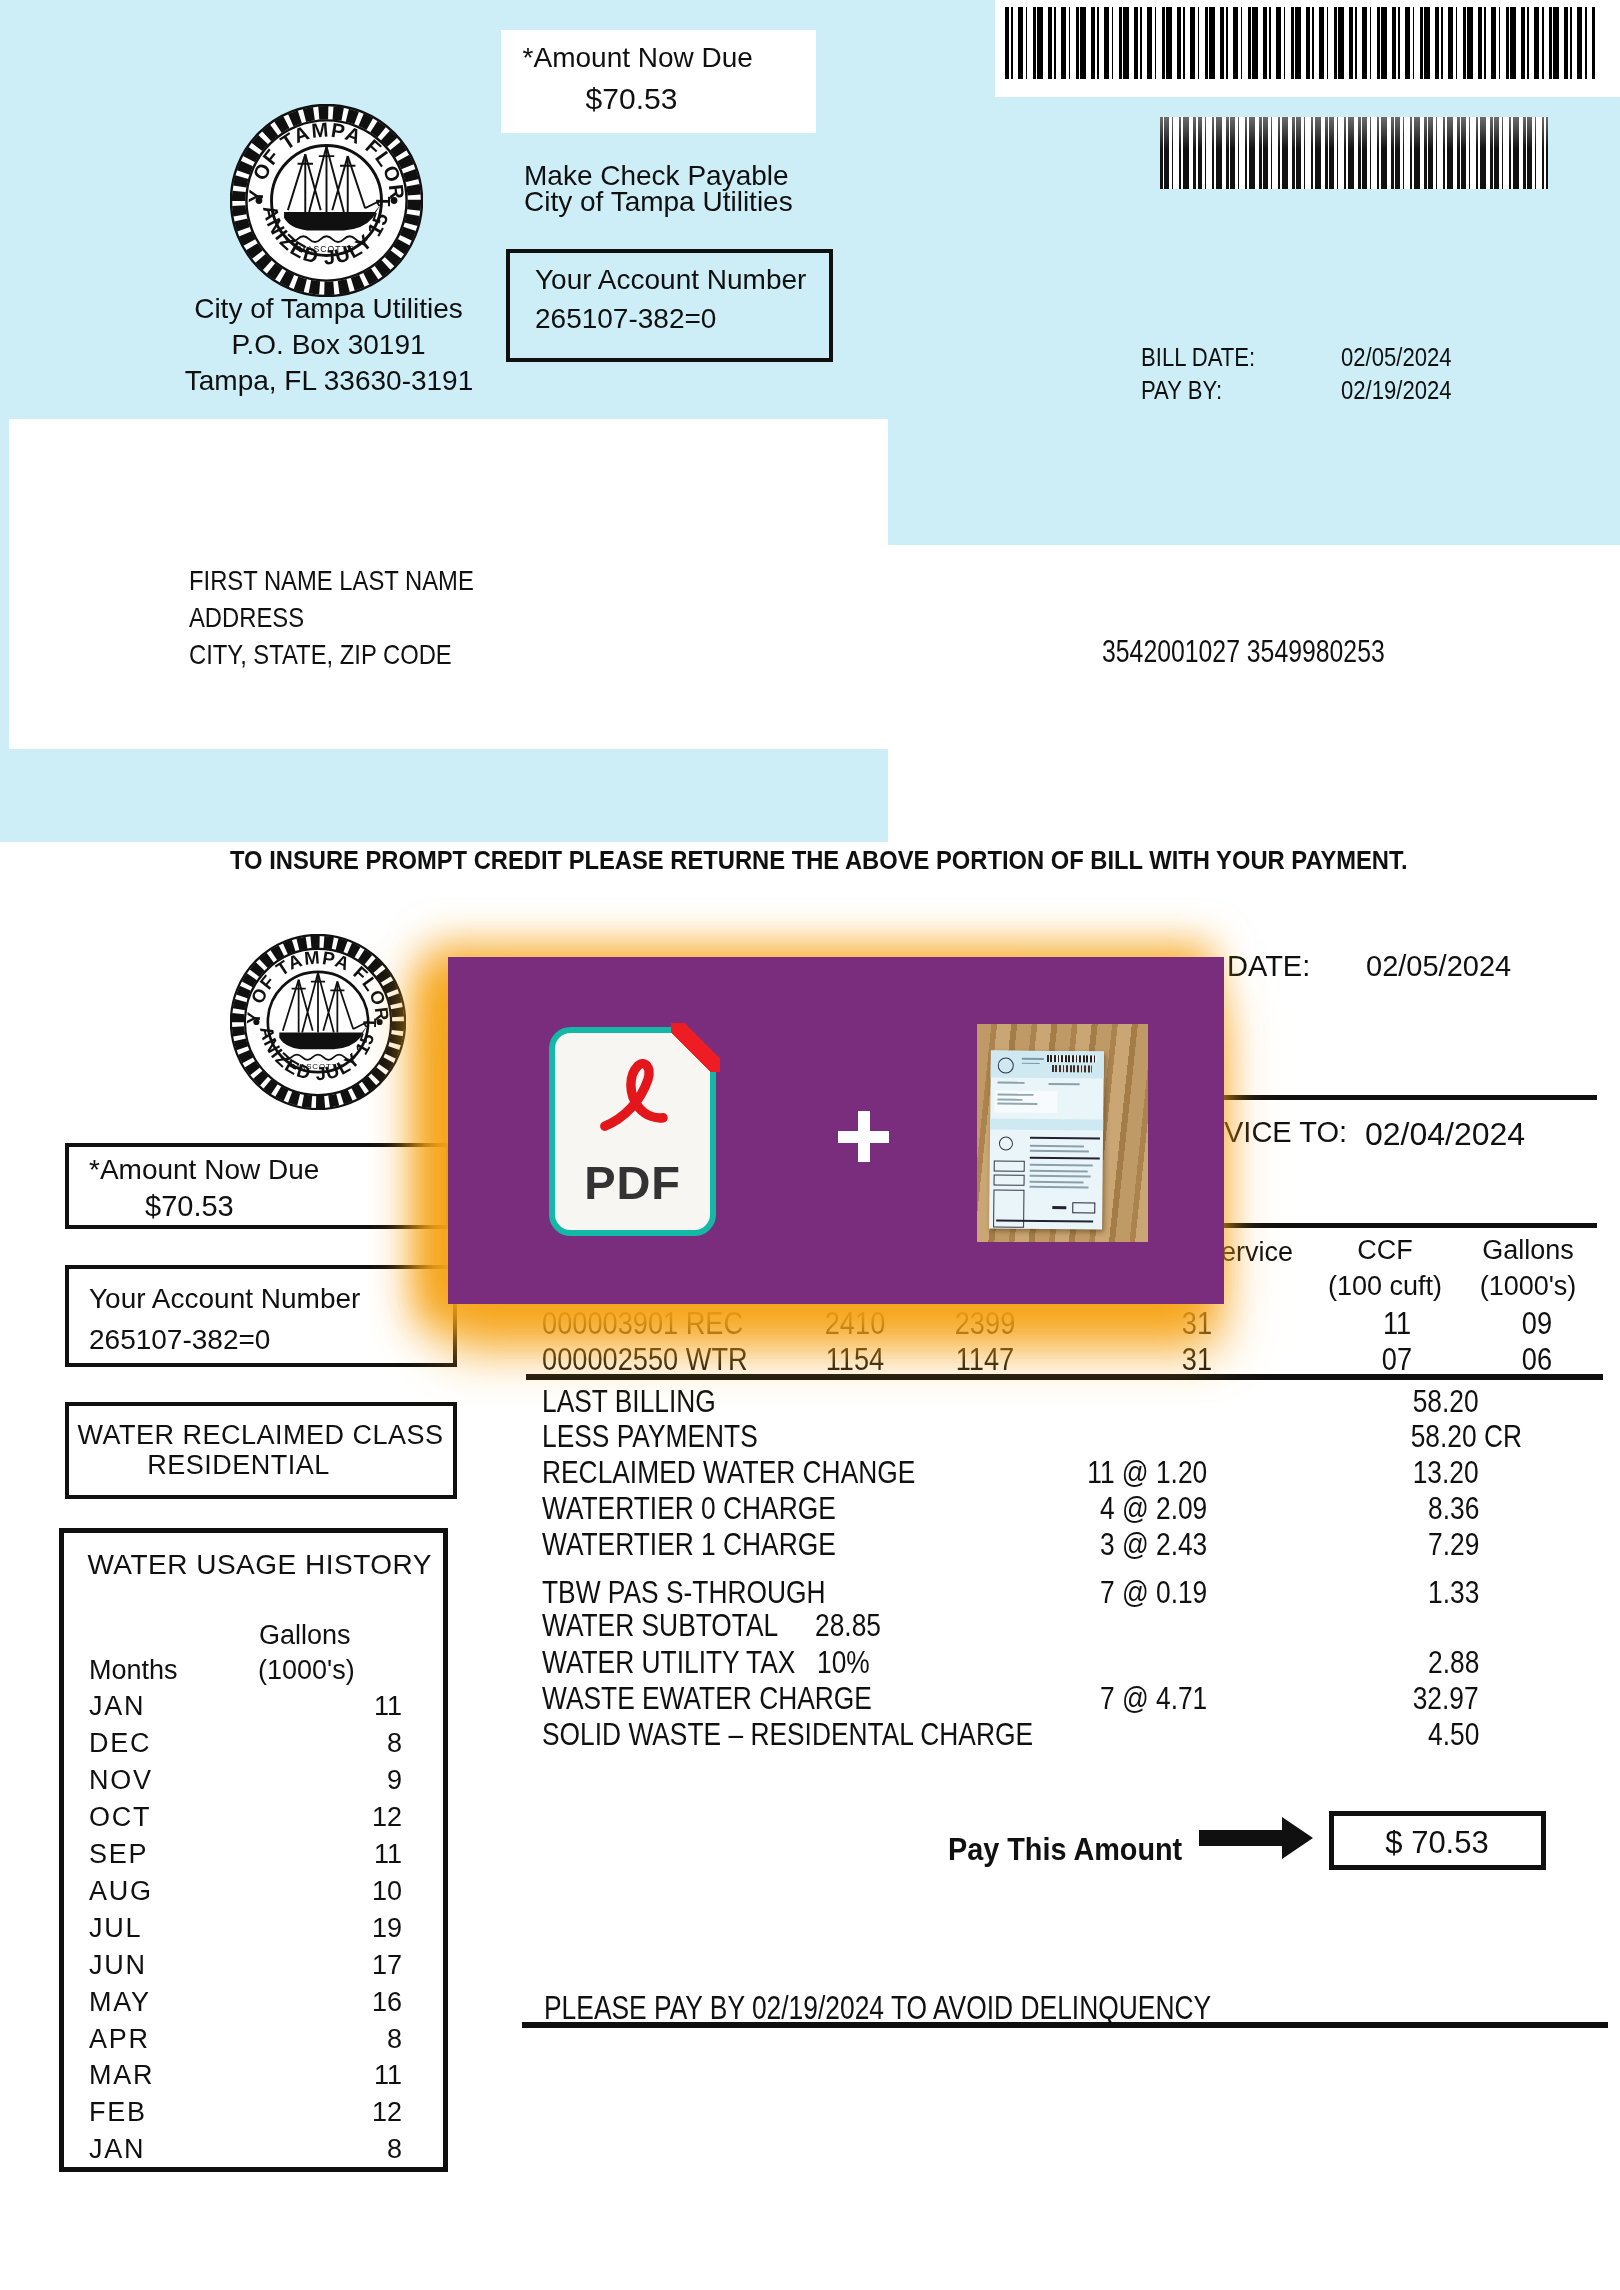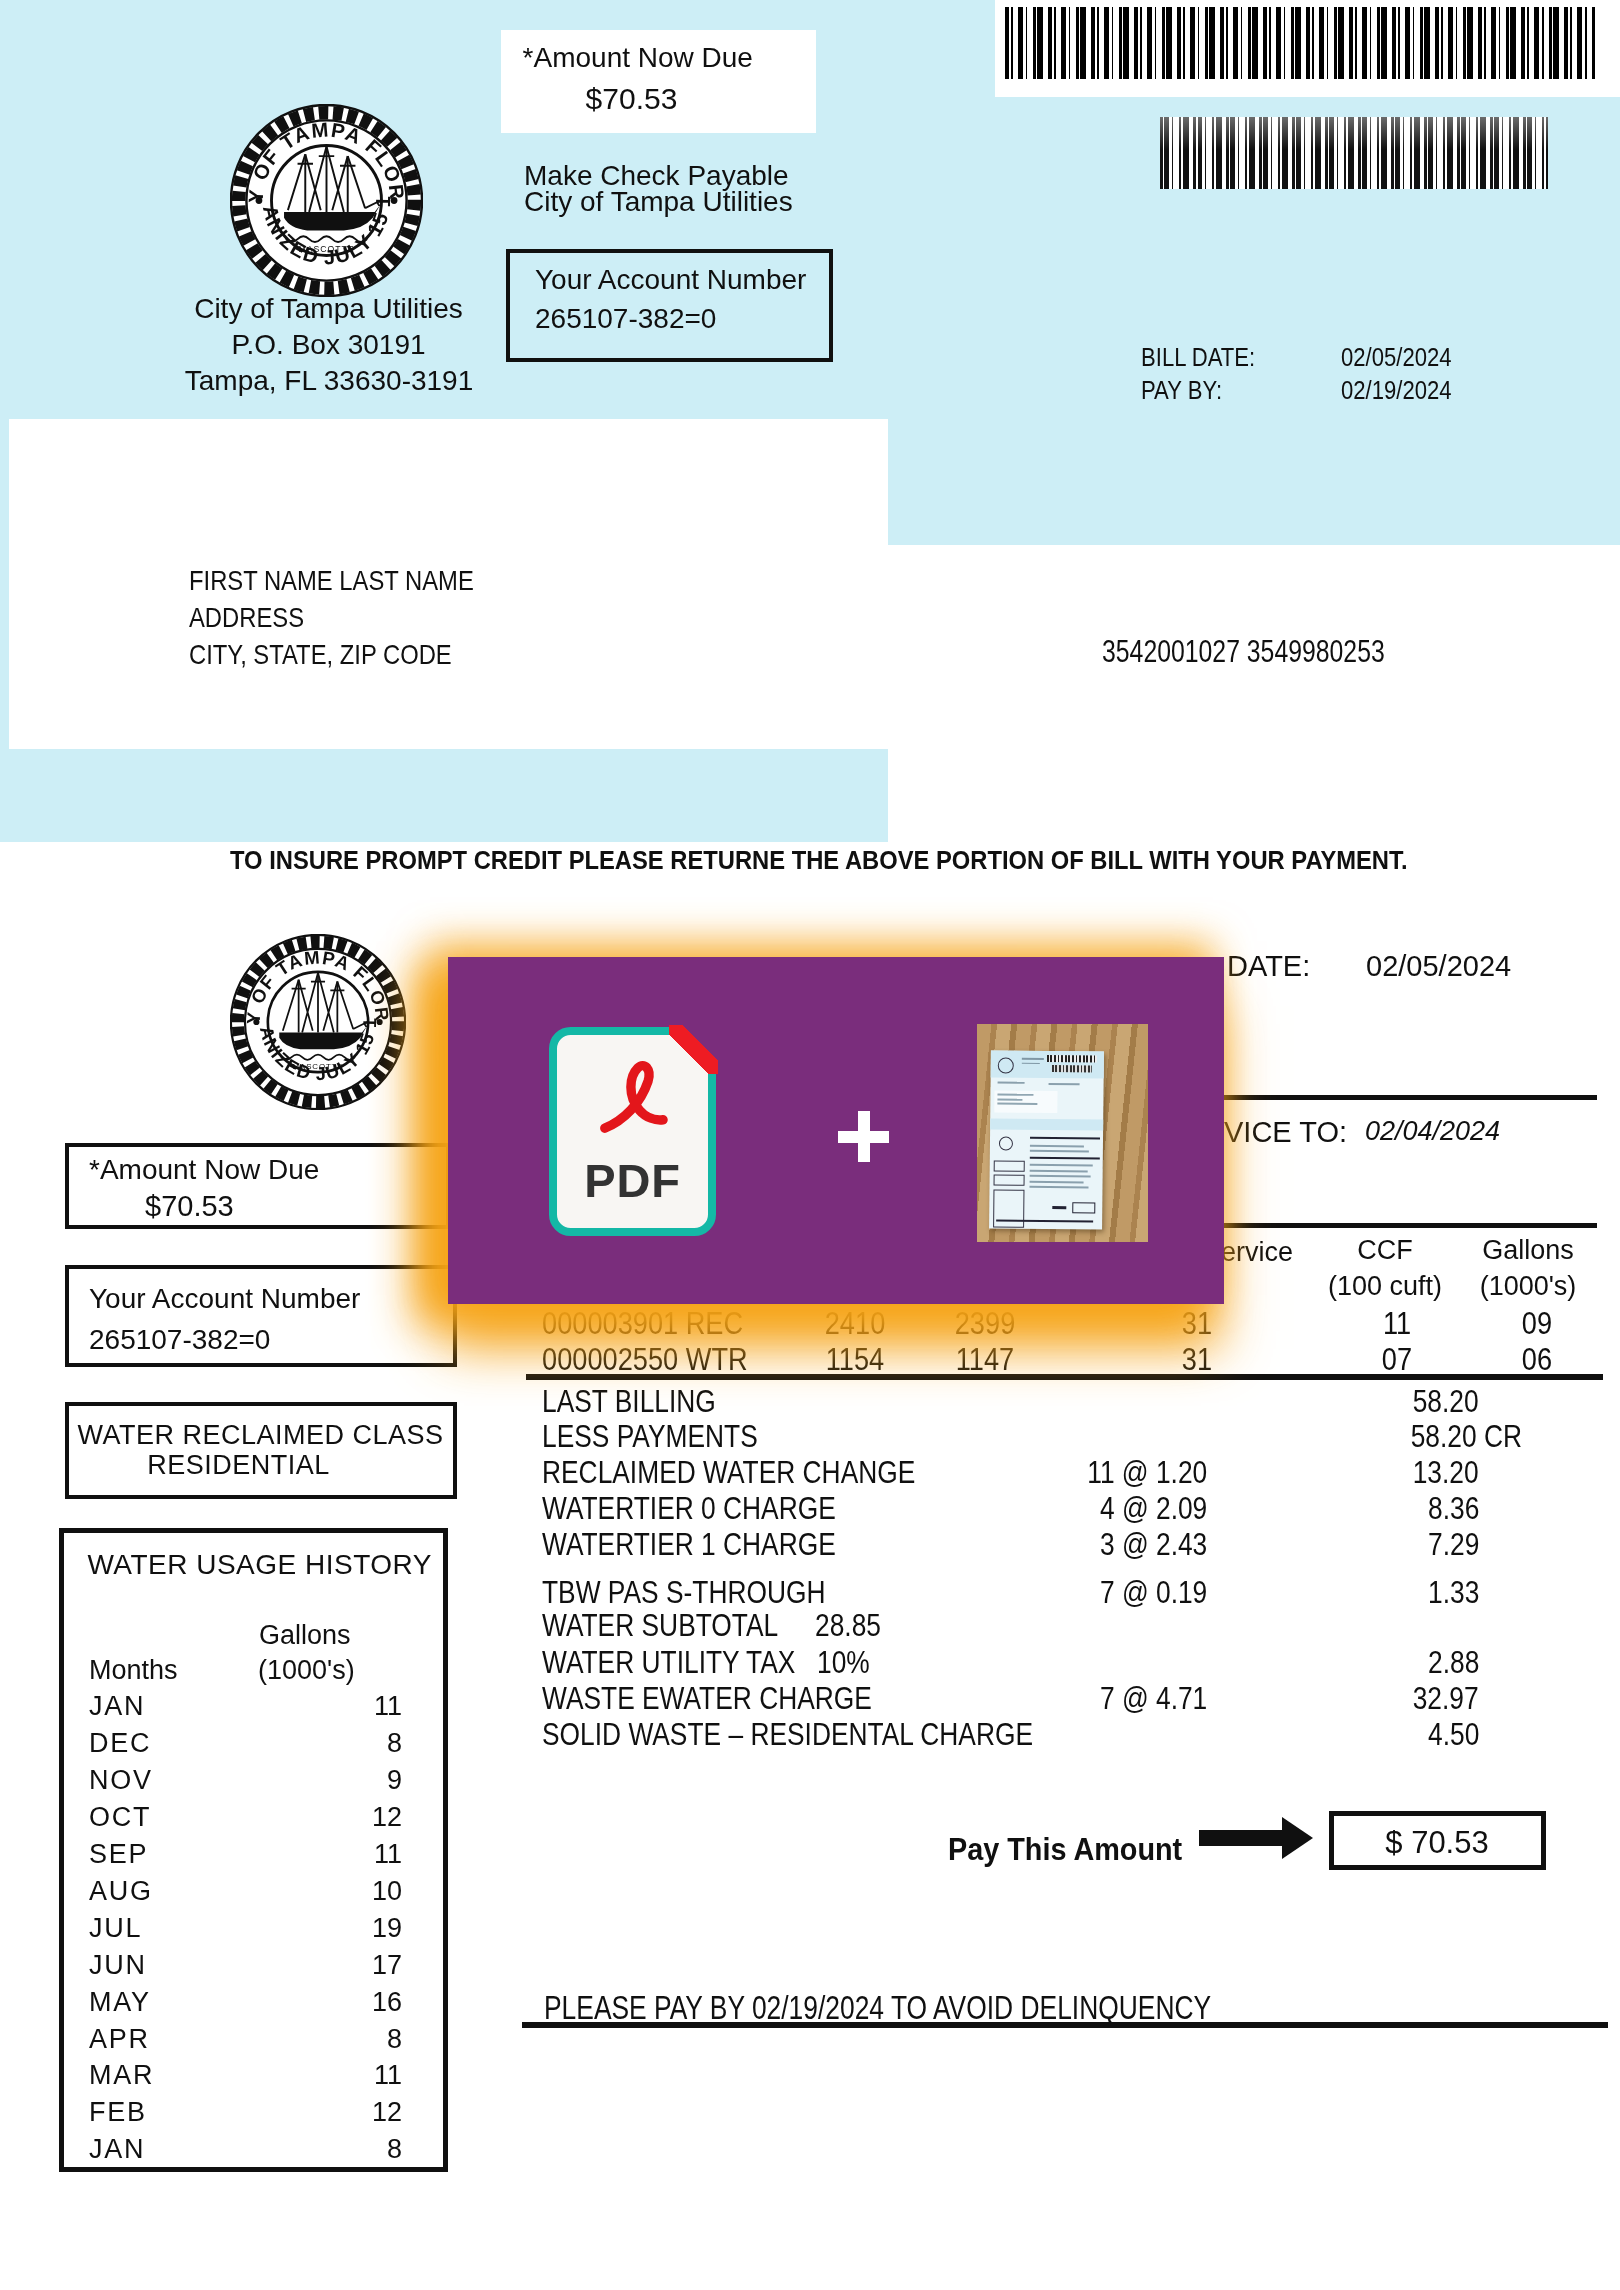--- a/index.html
+++ b/index.html
@@ -17,21 +17,21 @@
   .blue { background:#cdeef6; }
   .box { position:absolute; border:4.5px solid #101010; box-sizing:border-box;text-decoration:underline; }
   .hline { position:absolute; background:#101010; }
   .bc { position:absolute;
         background:repeating-linear-gradient(90deg,#000 0 3.6px,#fff 3.6px 6.3px,#000 6.3px 8px,#fff 8px 12.6px,#000 12.6px 18px,#fff 18px 21px,#000 21px 22.5px,#fff 22.5px 28px,#000 28px 31px,#fff 31px 32px,#000 32px 38px,#fff 38px 43px); }
   .bc2g { background-image:linear-gradient(rgba(255,255,255,.38),rgba(255,255,255,0) 45%),
         repeating-linear-gradient(90deg,#111 0 2.7px,#fff 2.7px 4.5px,#111 4.5px 9px,#fff 9px 11.7px,#111 11.7px 13.5px,#fff 13.5px 19px,#111 19px 21px,#fff 21px 23.4px,#111 23.4px 29px,#fff 29px 33px); }
   .overlay { position:absolute; left:448px; top:957px; width:776px; height:347px; background:#7a2d7c; z-index:5;
         box-shadow:-27px 14.4px 41px 7.2px rgba(246,163,21,.95), -3.6px 47px 50px -1.8px rgba(246,163,21,.8), -14.4px -12.6px 36px 3.6px rgba(246,163,21,.6); }
   .pdf-icon { position:absolute; left:101px; top:70px; width:167px; height:209px; background:#f8f6f3;
-        border:8px solid #14b8a6; border-radius:21.6px; box-sizing:border-box; }
+        border:6px solid #14b8a6; border-radius:21.6px; box-sizing:border-box; }
   .pdf-fold { position:absolute; right:-10px; top:-10px; width:49px; height:49px;
         background:linear-gradient(225deg,#7a2d7c 36%,#ee1c23 36% 60%,#f8f6f3 60%); }
   .pdf-label { position:absolute; left:0; right:0; bottom:20px; text-align:center; font-size:47px; font-weight:700; color:#333; letter-spacing:0.9px; }
   .plusbar { position:absolute; background:#fff; }
   .photo { position:absolute; left:529px; top:67px; width:171px; height:218px;
         background:repeating-linear-gradient(96deg,#c09a66 0 14.4px,#ab834f 14.4px 20px,#c9a673 20px 34px,#a37c48 34px 40px); }
   .minibill { position:absolute; left:12.6px; top:27px; width:113px; height:178px; background:#eaf5f9; transform:rotate(.6deg); box-shadow:1.8px 2.7px 5.4px rgba(60,40,10,.45); }
   .mb { position:absolute; }
   .seal-svg { position:absolute; }
 </style>
@@ -129,21 +129,21 @@
     </g>
     <path d="M56 112 H150 L156 104 L148 118 Q138 130 118 131 H80 Q62 129 56 118 Z" fill="#101010"></path>
     <path d="M58 140 q6 6 12 0 q6 -6 12 0 q6 6 12 0 q6 -6 12 0 q6 6 12 0 q6 -6 12 0 q6 6 12 0" stroke="#101010" stroke-width="2" fill="none"></path>
     <text x="100" y="153" font-size="9" text-anchor="middle" letter-spacing="1" fill="#101010">MASCOTTE</text>
   </svg>
 
   <div class="t" style="left:1227px;top:950px;font-size:29px;">DATE:</div>
   <div class="t" style="left:1366px;top:950px;font-size:29px;">02/05/2024</div>
   <div class="hline" style="left:526px;top:1095px;width:1071px;height:5.4px;"></div>
   <div class="t" style="left:1224px;top:1116px;font-size:29px;">VICE TO:</div>
-  <div class="t" style="left:1365px;top:1116px;font-size:27px;font-style:italic;">02/04/2024</div>
+  <div class="t" style="left:1365px;top:1116px;font-size:32px;">02/04/2024</div>
   <div class="hline" style="left:526px;top:1223px;width:1071px;height:5.4px;"></div>
 
   <div class="t" style="left:1221px;top:1237px;font-size:27px;">ervice</div>
   <div class="t ctr" style="left:1331px;top:1235px;width:108px;font-size:27px;">CCF</div>
   <div class="t ctr" style="left:1313px;top:1271px;width:144px;font-size:27px;">(100 cuft)</div>
   <div class="t ctr" style="left:1474px;top:1235px;width:108px;font-size:27px;">Gallons</div>
   <div class="t ctr" style="left:1474px;top:1271px;width:108px;font-size:27px;">(1000's)</div>
 
   <div class="t sx85" style="left:542px;top:1305px;font-size:32px;">000003901 REC</div>
   <div class="t ctr sx85c" style="left:792px;top:1305px;width:126px;font-size:32px;">2410</div>

